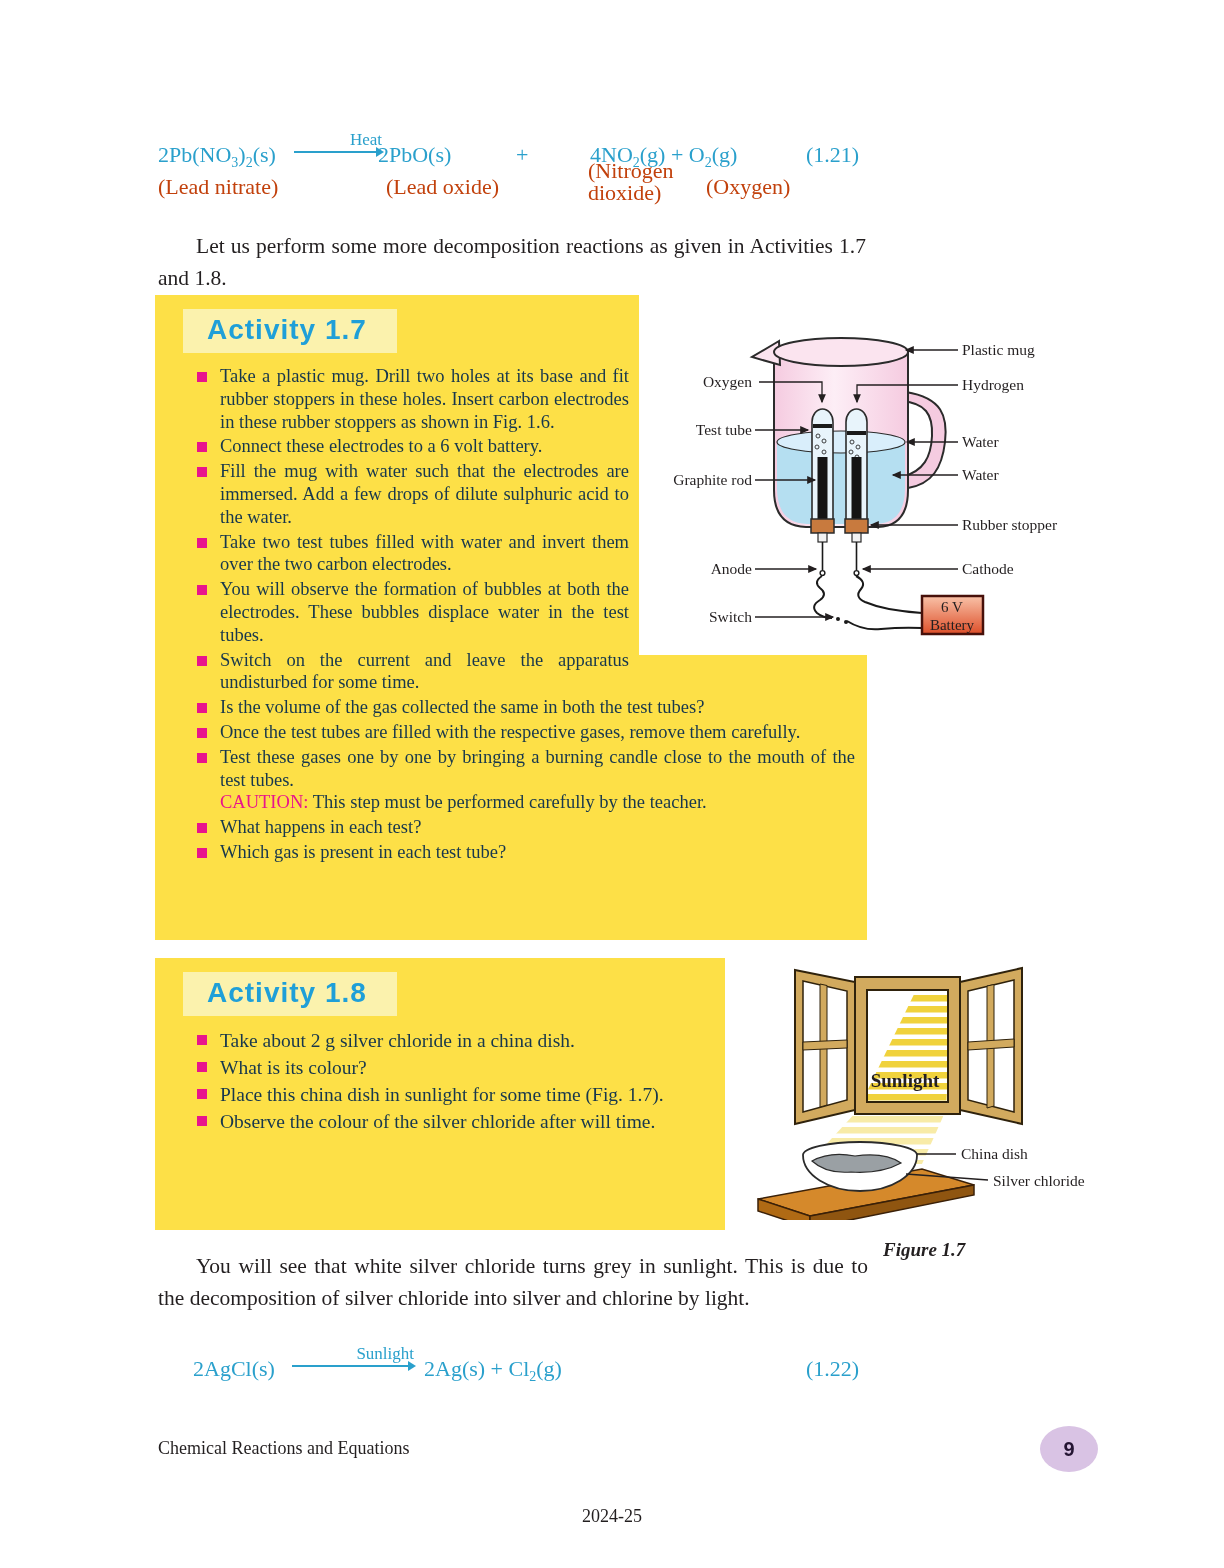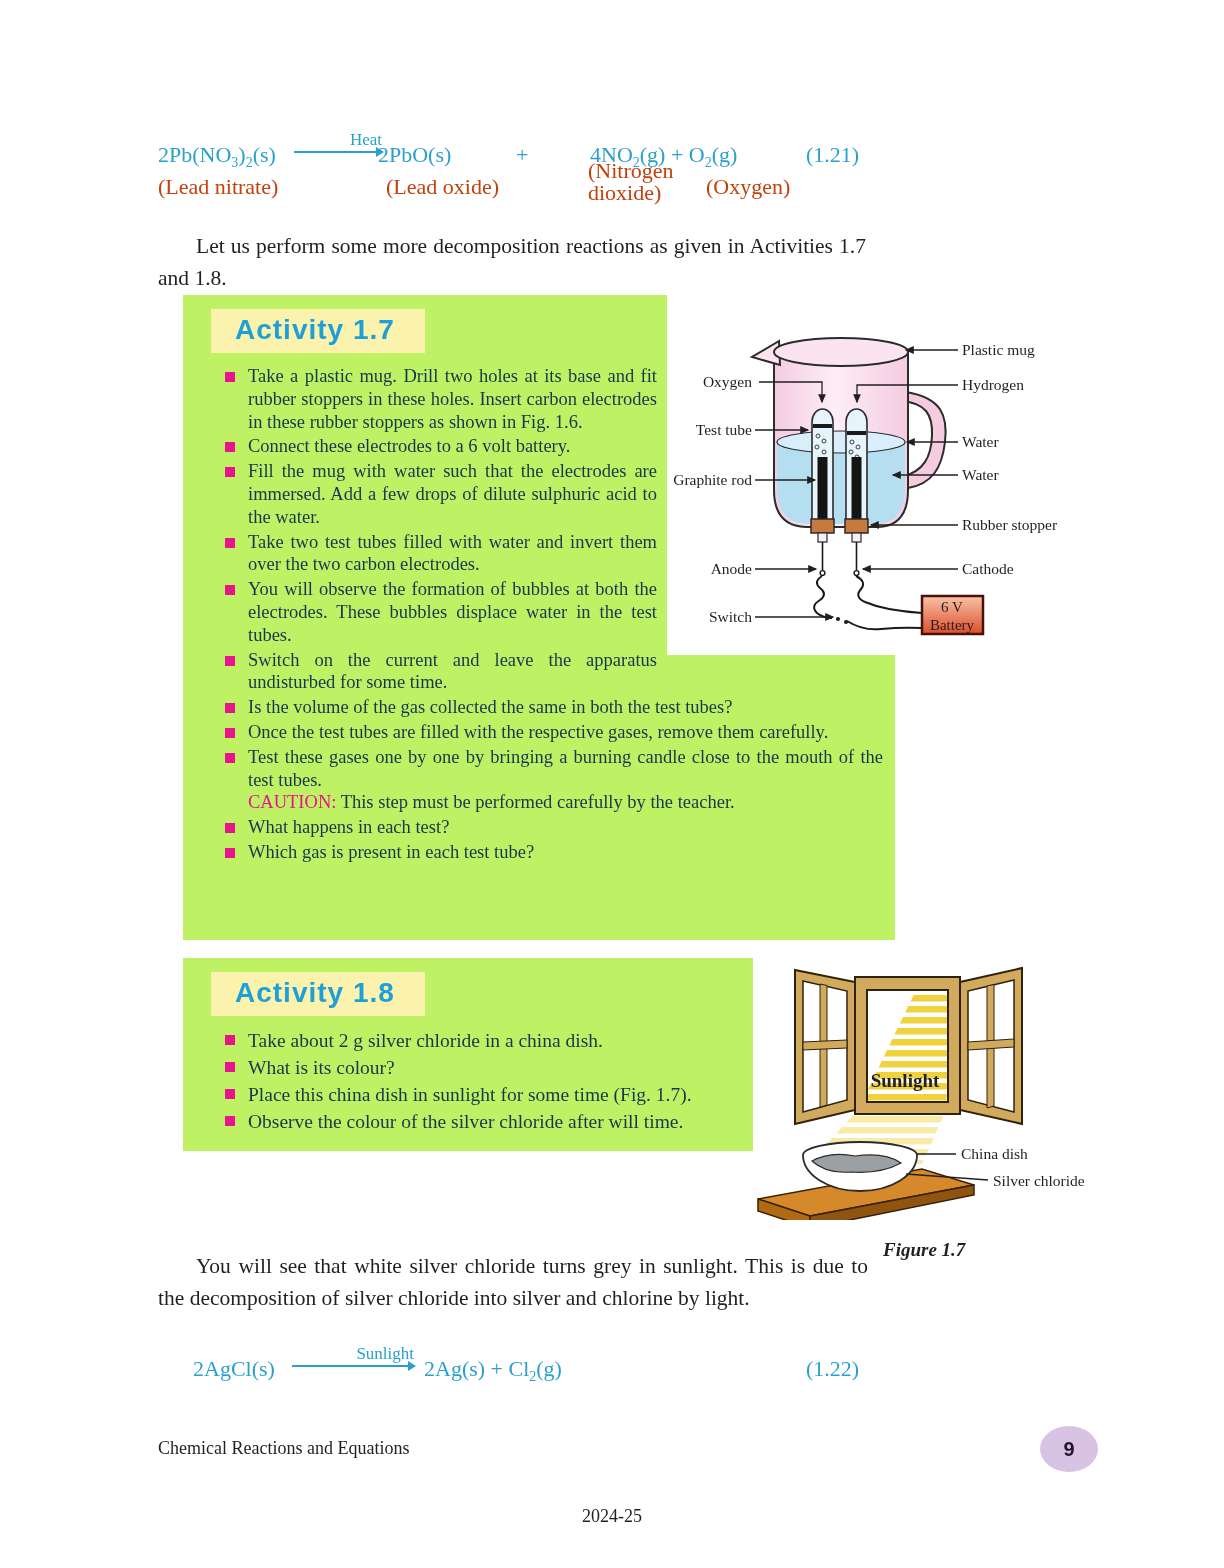--- a/index.html
+++ b/index.html
@@ -15,21 +15,21 @@
   .rxn-label{display:block;text-align:right;font-size:17px;line-height:18px;color:#2aa0cc;}
   .rxn-line{display:block;height:2px;background:#2aa0cc;position:relative;margin-top:2px;}
   .rxn-line::after{content:"";position:absolute;right:-2px;top:-4px;width:0;height:0;
       border-top:5px solid transparent;border-bottom:5px solid transparent;border-left:8px solid #2aa0cc;}
 
   
   .para{font-size:21.5px;line-height:32px;text-align:justify;color:#231f20;}
   .indent{text-indent:38px;display:block;}
 
   
-  .activity{background:#bef264;box-sizing:border-box;margin-left:28px;}
+  .activity{background:#fde047;box-sizing:border-box;}
   .chip{display:inline-block;background:#fbf2ad;color:#1f9fd8;
         font-family:"Liberation Sans",sans-serif;font-weight:bold;font-size:28px;
         padding:5px 30px 7px 24px;letter-spacing:1px;margin:8px 0 0 -14px;}
   .act-ul{list-style:none;margin:12px 0 0 0;padding:0;}
   .act-ul li{display:flex;margin:0 0 2px 0;}
   .bullet{flex:none;width:10px;height:10px;background:#e8148c;margin:7px 13px 0 0;}
   .li-content{flex:1;text-align:justify;}
   .act17-box li{font-size:18.5px;line-height:22.8px;color:#17374d;}
   .act18-box li{font-size:19.5px;line-height:26px;color:#17374d;margin-bottom:1px;}
   .caution-label{color:#e8148c;}
@@ -209,21 +209,21 @@
       <text x="322" y="150">Water</text>
       <text x="112" y="155" text-anchor="end">Graphite rod</text>
       <text x="322" y="200">Rubber stopper</text>
       <text x="112" y="244" text-anchor="end">Anode</text>
       <text x="322" y="244">Cathode</text>
       <text x="112" y="292" text-anchor="end">Switch</text>
     </g>
   </svg>
 
 
-  <div class="abs activity act18-box" style="left:155px;top:958px;width:570px;height:193px;padding:6px 4px 0 42px;">
+  <div class="abs activity act18-box" style="left:155px;top:958px;width:570px;height:272px;padding:6px 4px 0 42px;">
     <div class="chip">Activity 1.8</div>
     <ul class="act-ul">
       <li>
           <span class="bullet"></span>
           <span class="li-content">Take about 2 g silver chloride in a china dish.</span>
         </li>
       <li>
           <span class="bullet"></span>
           <span class="li-content">What is its colour?</span>
         </li>

